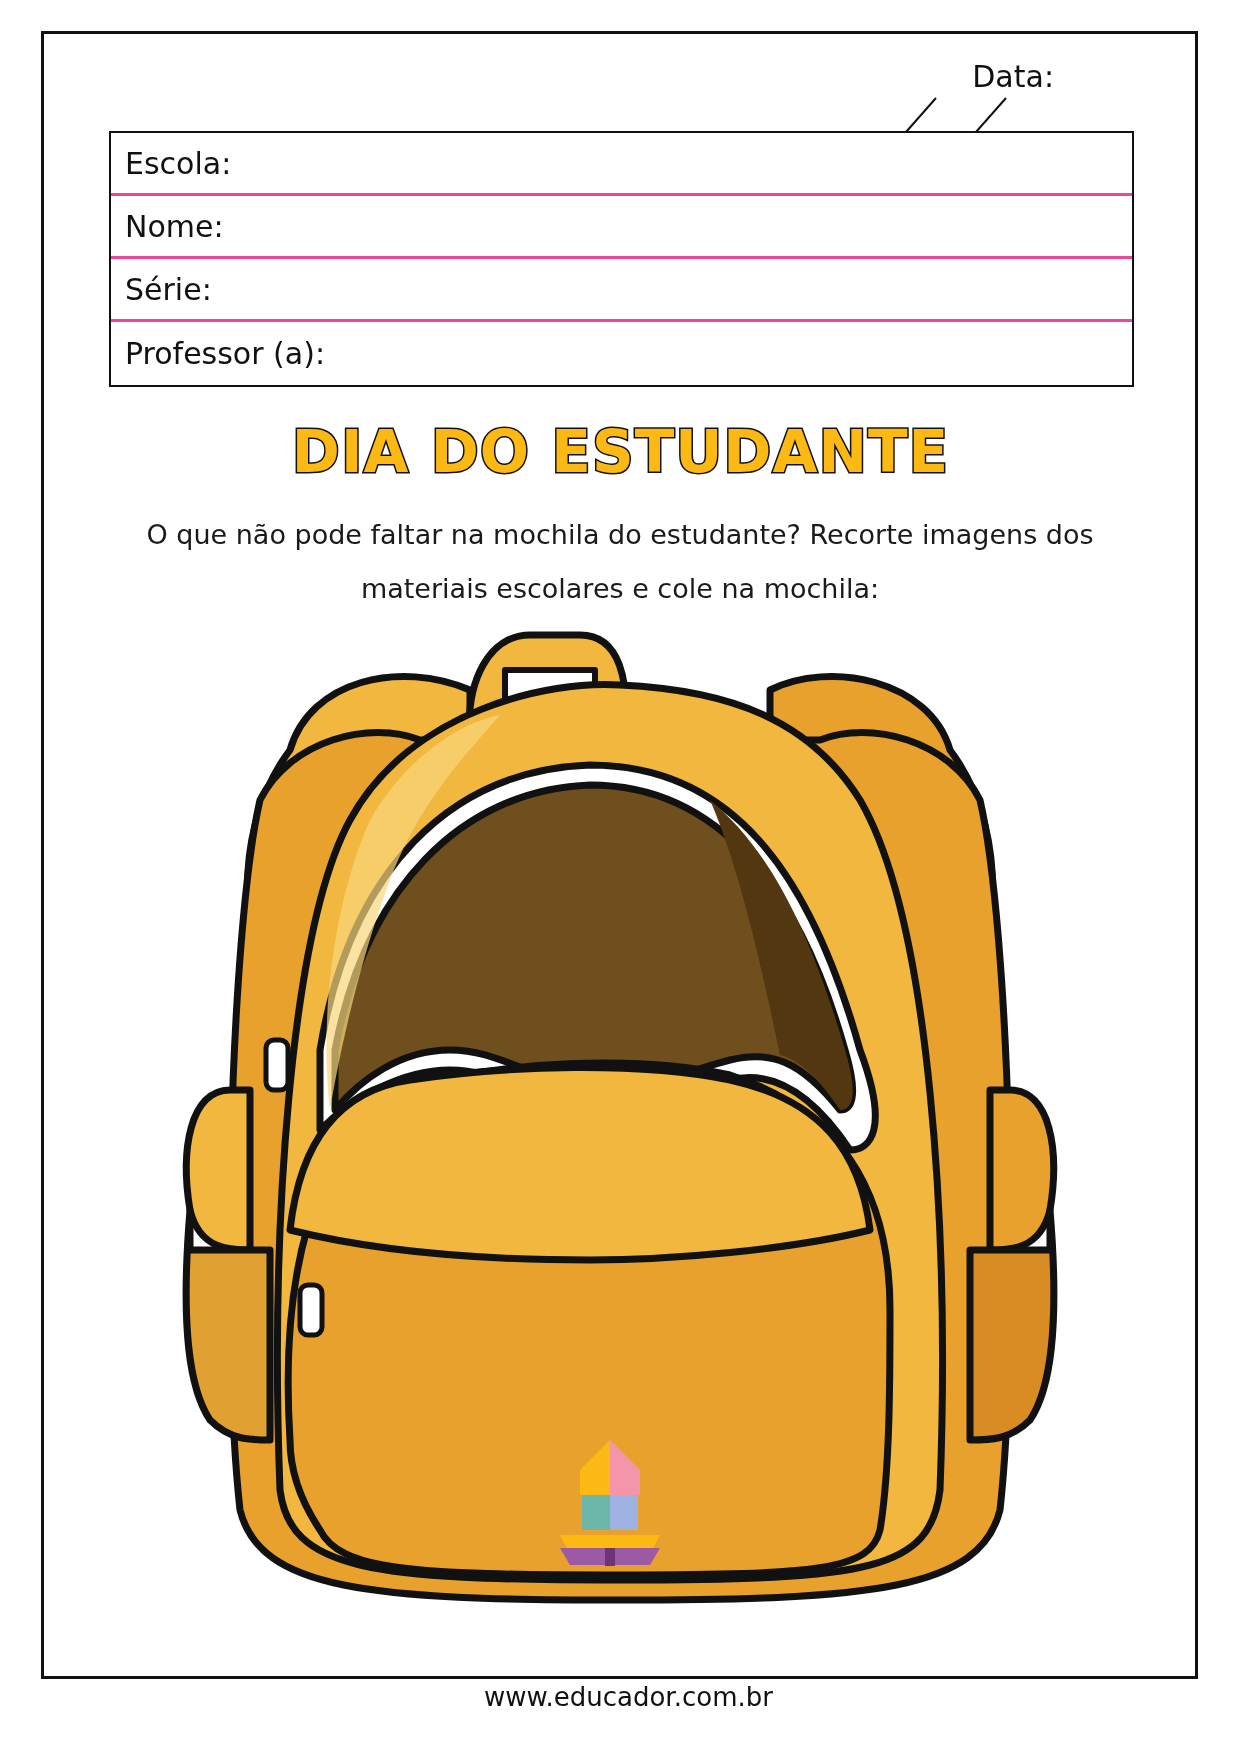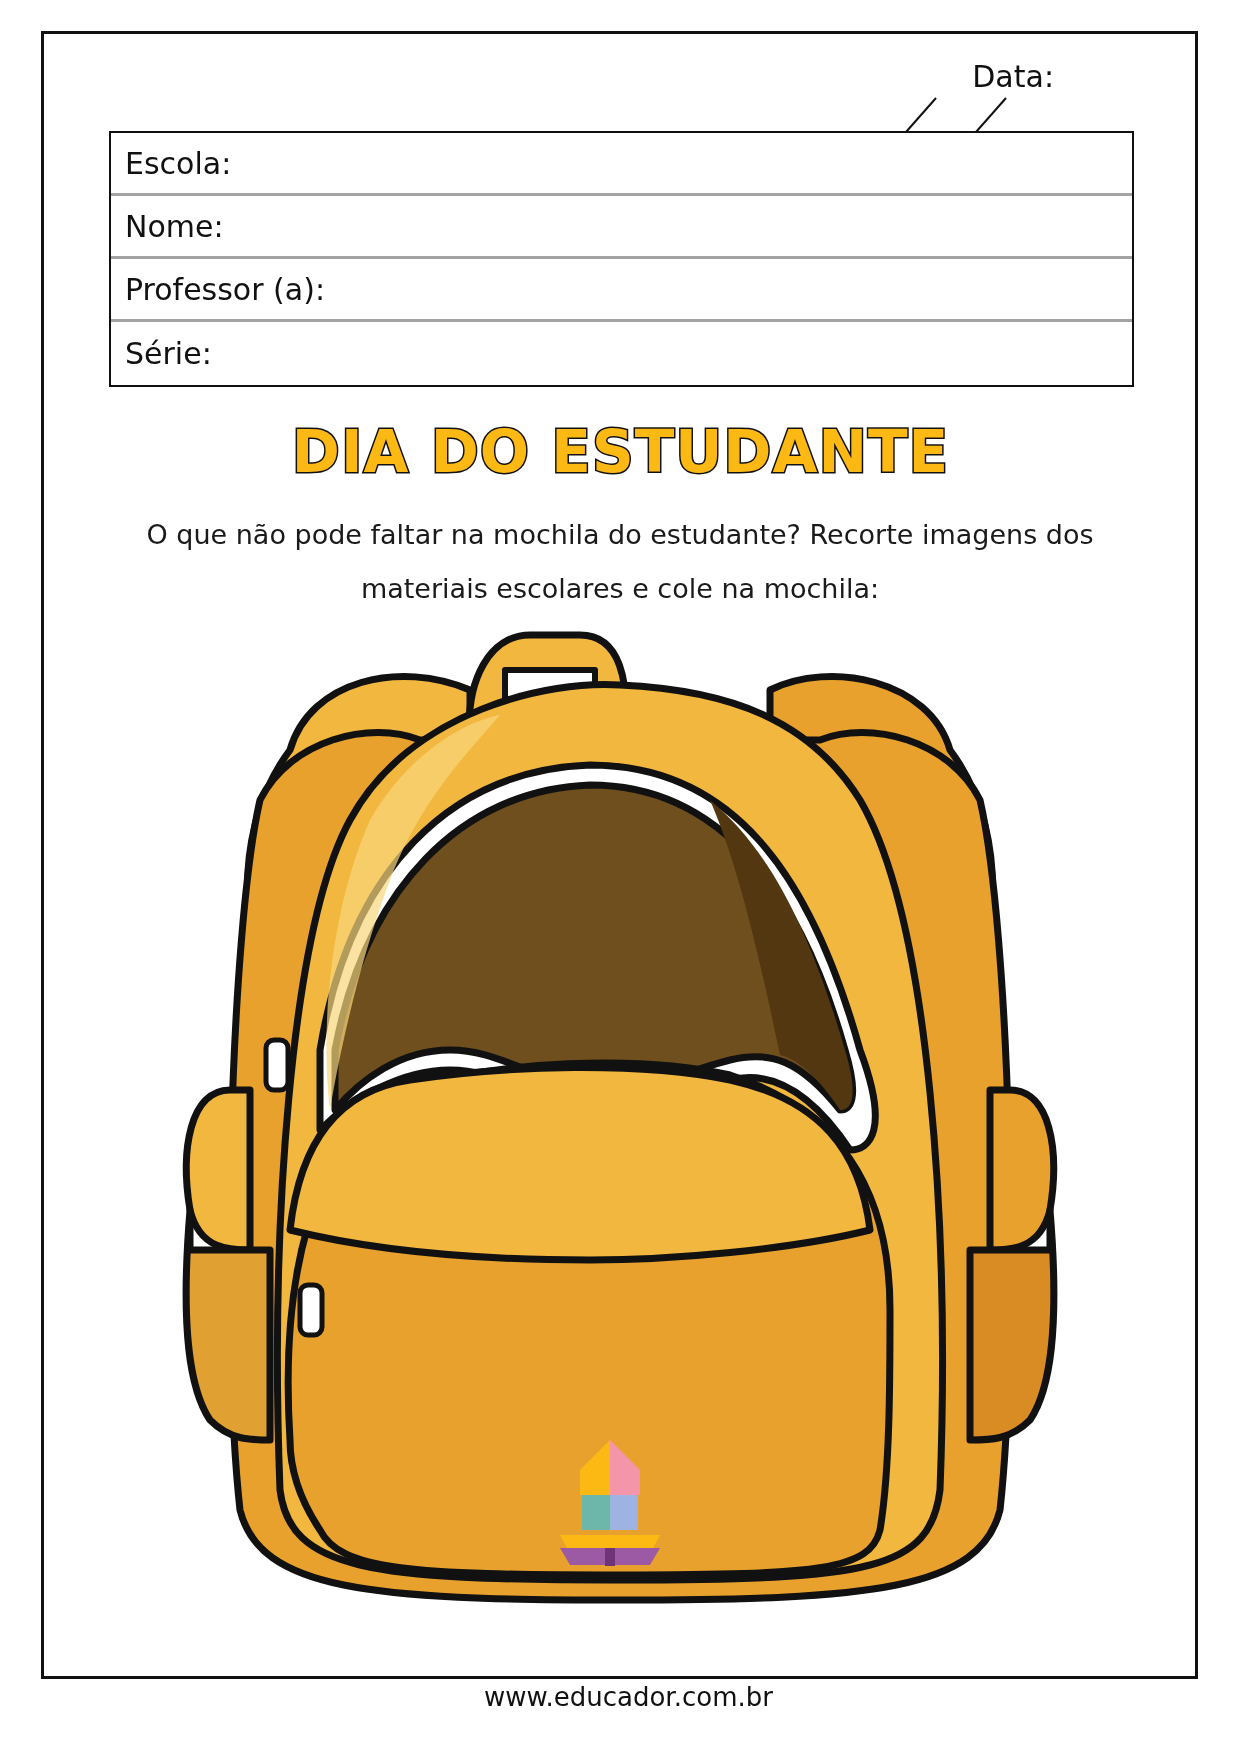--- a/index.html
+++ b/index.html
@@ -6,21 +6,21 @@
     body { width: 1241px; height: 1755px; position: relative; overflow: hidden;
            font-family: "DejaVu Sans", sans-serif; color: #111; }
     .frame { position: absolute; left: 41px; top: 31px; width: 1151px; height: 1642px;
              border: 3px solid #111; box-sizing: content-box; }
     .date-row { position: absolute; left: 818px; top: 60px; height: 40px; display: flex; align-items: flex-end; flex-direction: column; }
     .date-label { font-size: 30px; line-height: 34px; }
     .date-line { position: relative; width: 210px; height: 40px; margin-left: 26px; }
     .date-line svg { position: absolute; left: 0; top: 0; }
     .info-table { position: absolute; left: 109px; top: 131px; width: 1021px;
                   border: 2px solid #111; border-collapse: collapse; }
-    .info-row { height: 63px; border-bottom: 3px solid #a3a3a3; display: flex; align-items: center;
+    .info-row { height: 63px; border-bottom: 3px solid #ec4899; display: flex; align-items: center;
                 padding-left: 14px; font-size: 30px; box-sizing: border-box; }
     .info-row:last-child { border-bottom: none; }
     .title { position: absolute; left: 0; width: 1241px; top: 418px; text-align: center;
              font-family: "DejaVu Sans", sans-serif; font-weight: bold; font-size: 58px;
              letter-spacing: 1px; color: #FDB913;
              -webkit-text-stroke: 3px #111; paint-order: stroke fill; }
     .instructions { position: absolute; left: 120px; width: 1000px; top: 508px; text-align: center;
                     font-size: 27px; line-height: 54px; color: #1a1a1a; }
     .backpack { position: absolute; left: 170px; top: 630px; width: 900px; height: 980px; }
     .footer { position: absolute; left: 0; width: 1241px; top: 1682px; text-align: center;
@@ -43,24 +43,24 @@
 </div>
 
 <div class="info-table">
   <div class="info-row">
     <span>Escola:</span>
   </div>
   <div class="info-row">
     <span>Nome:</span>
   </div>
   <div class="info-row">
-    <span>Professor (a):</span>
+    <span>Série:</span>
   </div>
   <div class="info-row">
-    <span>Série:</span>
+    <span>Professor (a):</span>
   </div>
 </div>
 
 <div class="title">DIA DO ESTUDANTE</div>
 
 <div class="instructions">
   <div>O que não pode faltar na mochila do estudante? Recorte imagens dos</div>
   <div>materiais escolares e cole na mochila:</div>
 </div>
 

